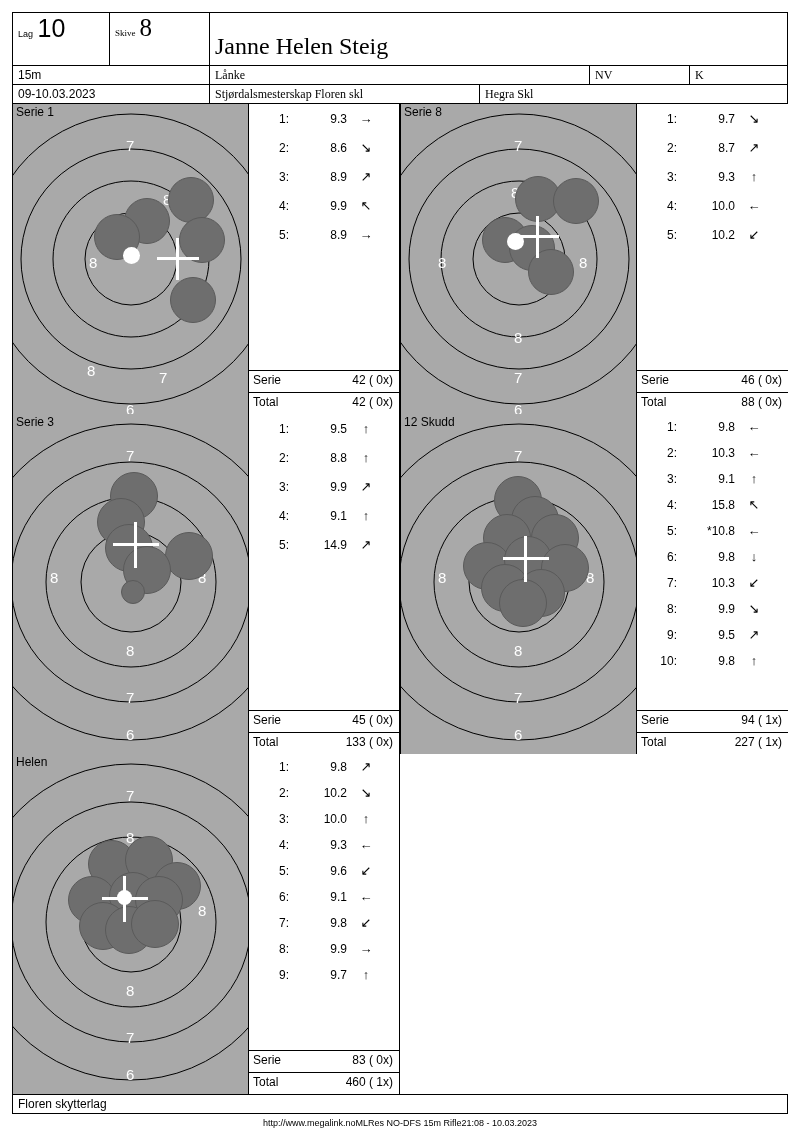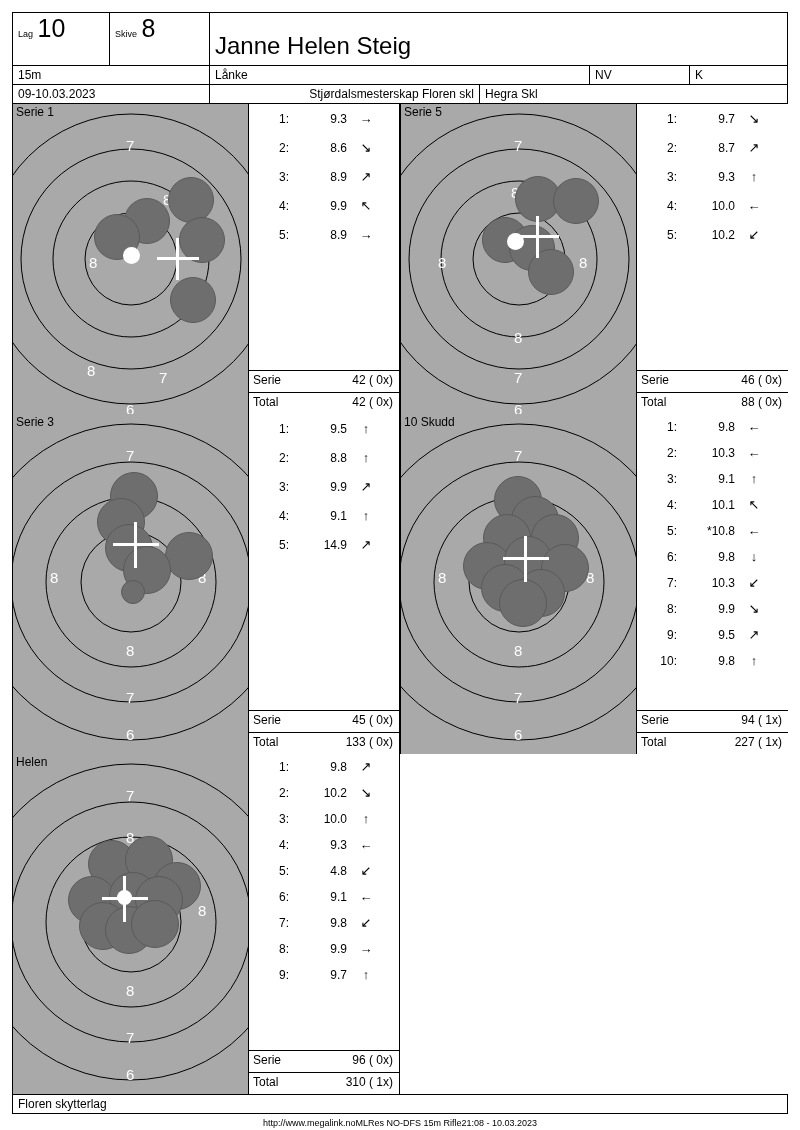--- a/index.html
+++ b/index.html
@@ -17,39 +17,39 @@
     padding: 12px 12px 0 12px;
   }
   
   .header {
     border: 1px solid #000;
     width: 776px;
   }
   .hrow { display: flex; }
   .hrow + .hrow { border-top: 1px solid #000; }
   .cell { position: relative; padding: 2px 5px; }
-  .vline { border-left: 1px solid #000; }
+  .vline { border-left: 1px solid #000; font-family: Liberation Serif, serif; }
   .lag { width: 96px; height: 52px; }
   .skive { width: 100px; height: 52px; }
   .name { flex: 1; height: 52px; display: flex; align-items: flex-end; }
   .smalllbl {
     font-size: 9px; line-height: 10px; display: block;
   }
   .bignum {
     font-size: 25px; line-height: 26px; font-weight: normal;
   }
   .nametext { font-size: 24px; line-height: 30px; padding-bottom: 2px; }
   .r2 { height: 19px; font-size: 12px; }
   .r2 .c1 { width: 196px; }
   .r2 .c2 { width: 380px; }
   .r2 .c3 { width: 100px; }
   .r2 .c4 { flex: 1; }
   .r3 { height: 19px; font-size: 12px; }
   .r3 .c1 { width: 196px; }
-  .r3 .c2 { width: 270px; text-align: right; }
+  .r3 .c2 { width: 270px; }
   .r3 .c3 { flex: 1; }
   .cell span { display: inline-block; }
   .band { display: flex; width: 776px; }
   .halfpanel { width: 388px; display: flex; }
 
   .target {
     position: relative;
     width: 236px;
     background: #a9a9a9;
     border-left: 1px solid #000;
@@ -221,21 +221,21 @@
         </div>
         <div class="sumrow">
           <span class="lbl">Total</span>
           <span class="val">42 ( 0x)</span>
         </div>
       </div>
     </div>
 
     <div class="halfpanel">
       <div class="target h2">
-        <span class="tlabel">Serie 5</span>
+        <span class="tlabel">Serie 8</span>
         <svg class="rings" width="236" height="310" viewBox="0 0 236 310">
           <circle cx="118" cy="155" r="145" fill="none" stroke="#000" stroke-width="1"></circle>
           <circle cx="118" cy="155" r="110" fill="none" stroke="#000" stroke-width="1"></circle>
           <circle cx="118" cy="155" r="78" fill="none" stroke="#000" stroke-width="1"></circle>
           <circle cx="118" cy="155" r="46" fill="none" stroke="#000" stroke-width="1"></circle>
         </svg>
         <span class="ringnum" style="left:113px; top:33px;">7</span>
         <span class="ringnum" style="left:110px; top:80px;">8</span>
         <span class="ringnum" style="left:113px; top:225px;">8</span>
         <span class="ringnum" style="left:37px; top:150px;">8</span>
@@ -355,21 +355,21 @@
         </div>
         <div class="sumrow">
           <span class="lbl">Total</span>
           <span class="val">133 ( 0x)</span>
         </div>
       </div>
     </div>
 
     <div class="halfpanel">
       <div class="target h3">
-        <span class="tlabel">10 Skudd</span>
+        <span class="tlabel">12 Skudd</span>
         <svg class="rings" width="236" height="340" viewBox="0 0 236 340">
           <circle cx="118" cy="168" r="158" fill="none" stroke="#000" stroke-width="1"></circle>
           <circle cx="118" cy="168" r="120" fill="none" stroke="#000" stroke-width="1"></circle>
           <circle cx="118" cy="168" r="85" fill="none" stroke="#000" stroke-width="1"></circle>
           <circle cx="118" cy="168" r="50" fill="none" stroke="#000" stroke-width="1"></circle>
         </svg>
         <span class="ringnum" style="left:113px; top:33px;">7</span>
         <span class="ringnum" style="left:113px; top:228px;">8</span>
         <span class="ringnum" style="left:37px; top:155px;">8</span>
         <span class="ringnum" style="left:185px; top:155px;">8</span>
@@ -402,21 +402,21 @@
             <span class="sval">10.3</span>
             <span class="sarrow">←</span>
           </div>
           <div class="shotrow tight">
             <span class="sidx">3:</span>
             <span class="sval">9.1</span>
             <span class="sarrow">↑</span>
           </div>
           <div class="shotrow tight">
             <span class="sidx">4:</span>
-            <span class="sval">10.1</span>
+            <span class="sval">15.8</span>
             <span class="sarrow">↖</span>
           </div>
           <div class="shotrow tight">
             <span class="sidx">5:</span>
             <span class="sval">*10.8</span>
             <span class="sarrow">←</span>
           </div>
           <div class="shotrow tight">
             <span class="sidx">6:</span>
             <span class="sval">9.8</span>
@@ -503,21 +503,21 @@
             <span class="sval">10.0</span>
             <span class="sarrow">↑</span>
           </div>
           <div class="shotrow tight">
             <span class="sidx">4:</span>
             <span class="sval">9.3</span>
             <span class="sarrow">←</span>
           </div>
           <div class="shotrow tight">
             <span class="sidx">5:</span>
-            <span class="sval">4.8</span>
+            <span class="sval">9.6</span>
             <span class="sarrow">↙</span>
           </div>
           <div class="shotrow tight">
             <span class="sidx">6:</span>
             <span class="sval">9.1</span>
             <span class="sarrow">←</span>
           </div>
           <div class="shotrow tight">
             <span class="sidx">7:</span>
             <span class="sval">9.8</span>
@@ -529,25 +529,25 @@
             <span class="sarrow">→</span>
           </div>
           <div class="shotrow tight">
             <span class="sidx">9:</span>
             <span class="sval">9.7</span>
             <span class="sarrow">↑</span>
           </div>
         </div>
         <div class="sumrow">
           <span class="lbl">Serie</span>
-          <span class="val">96 ( 0x)</span>
+          <span class="val">83 ( 0x)</span>
         </div>
         <div class="sumrow">
           <span class="lbl">Total</span>
-          <span class="val">310 ( 1x)</span>
+          <span class="val">460 ( 1x)</span>
         </div>
       </div>
     </div>
     <div style="width:388px;"></div>
   </div>
 
   <div class="footerbar">Floren skytterlag</div>
   <div class="footnote">
     <span>http://www.megalink.no</span>
     <span class="mid">MLRes NO-DFS 15m Rifle</span>

